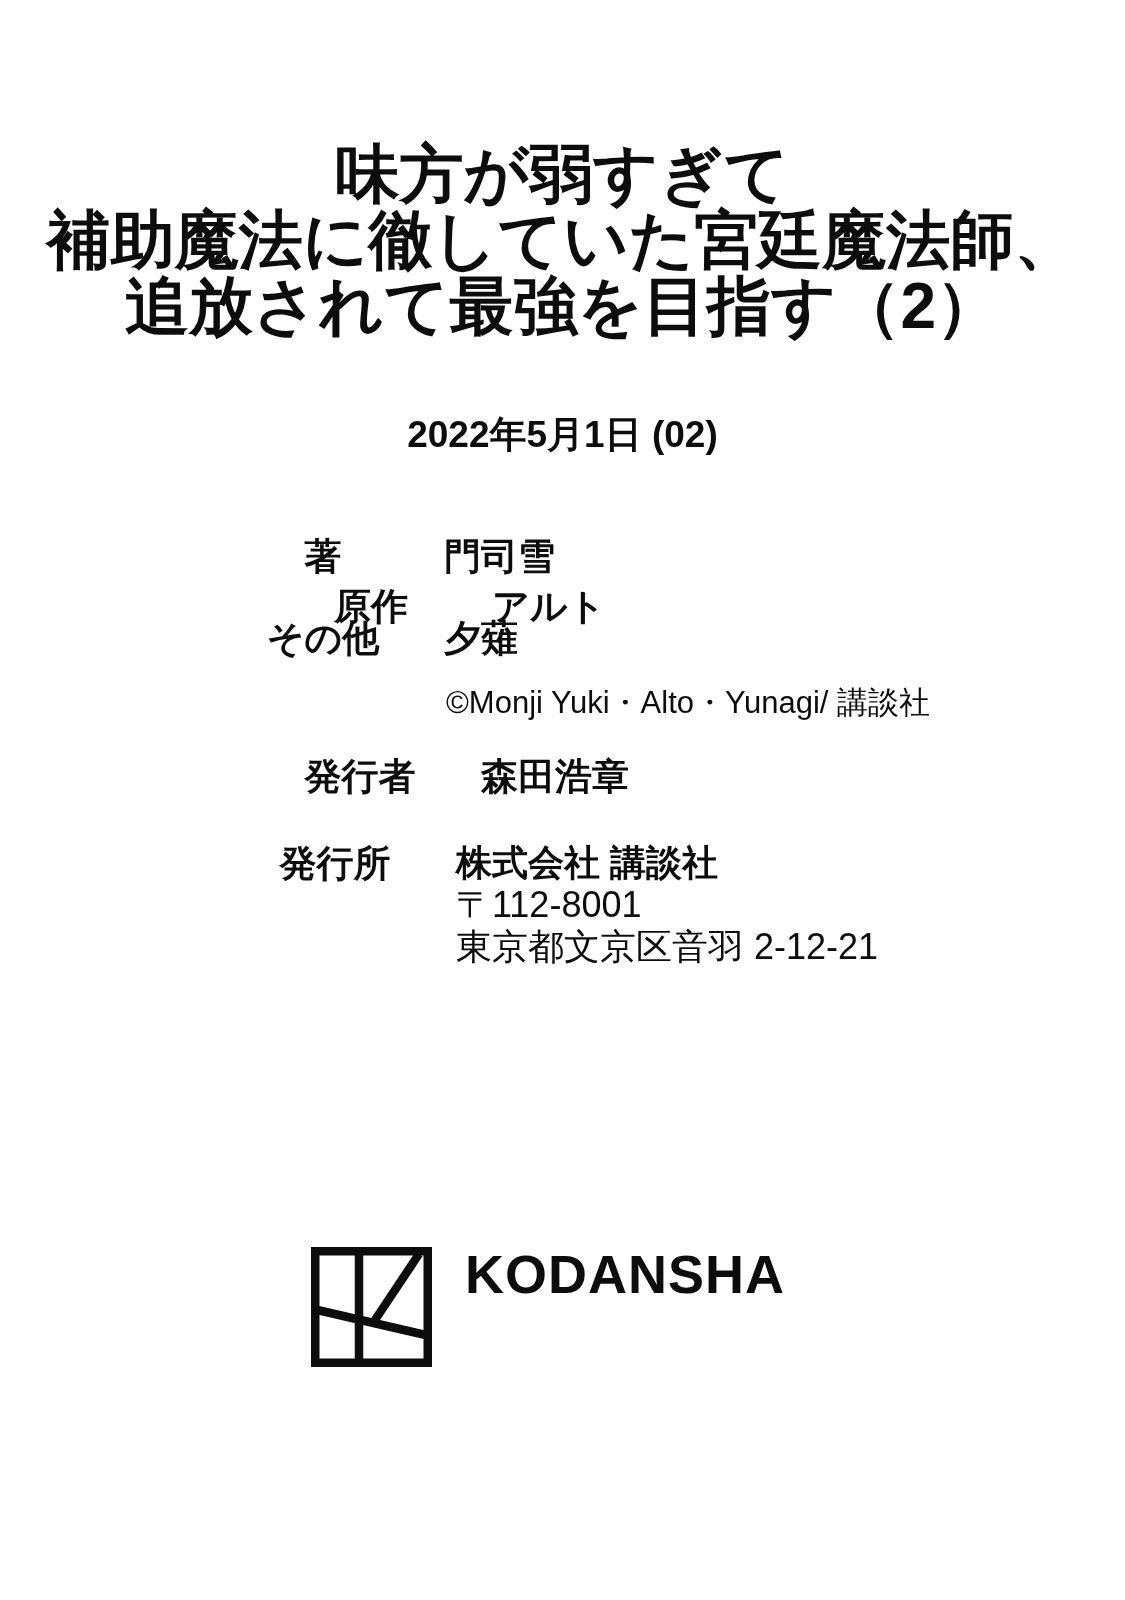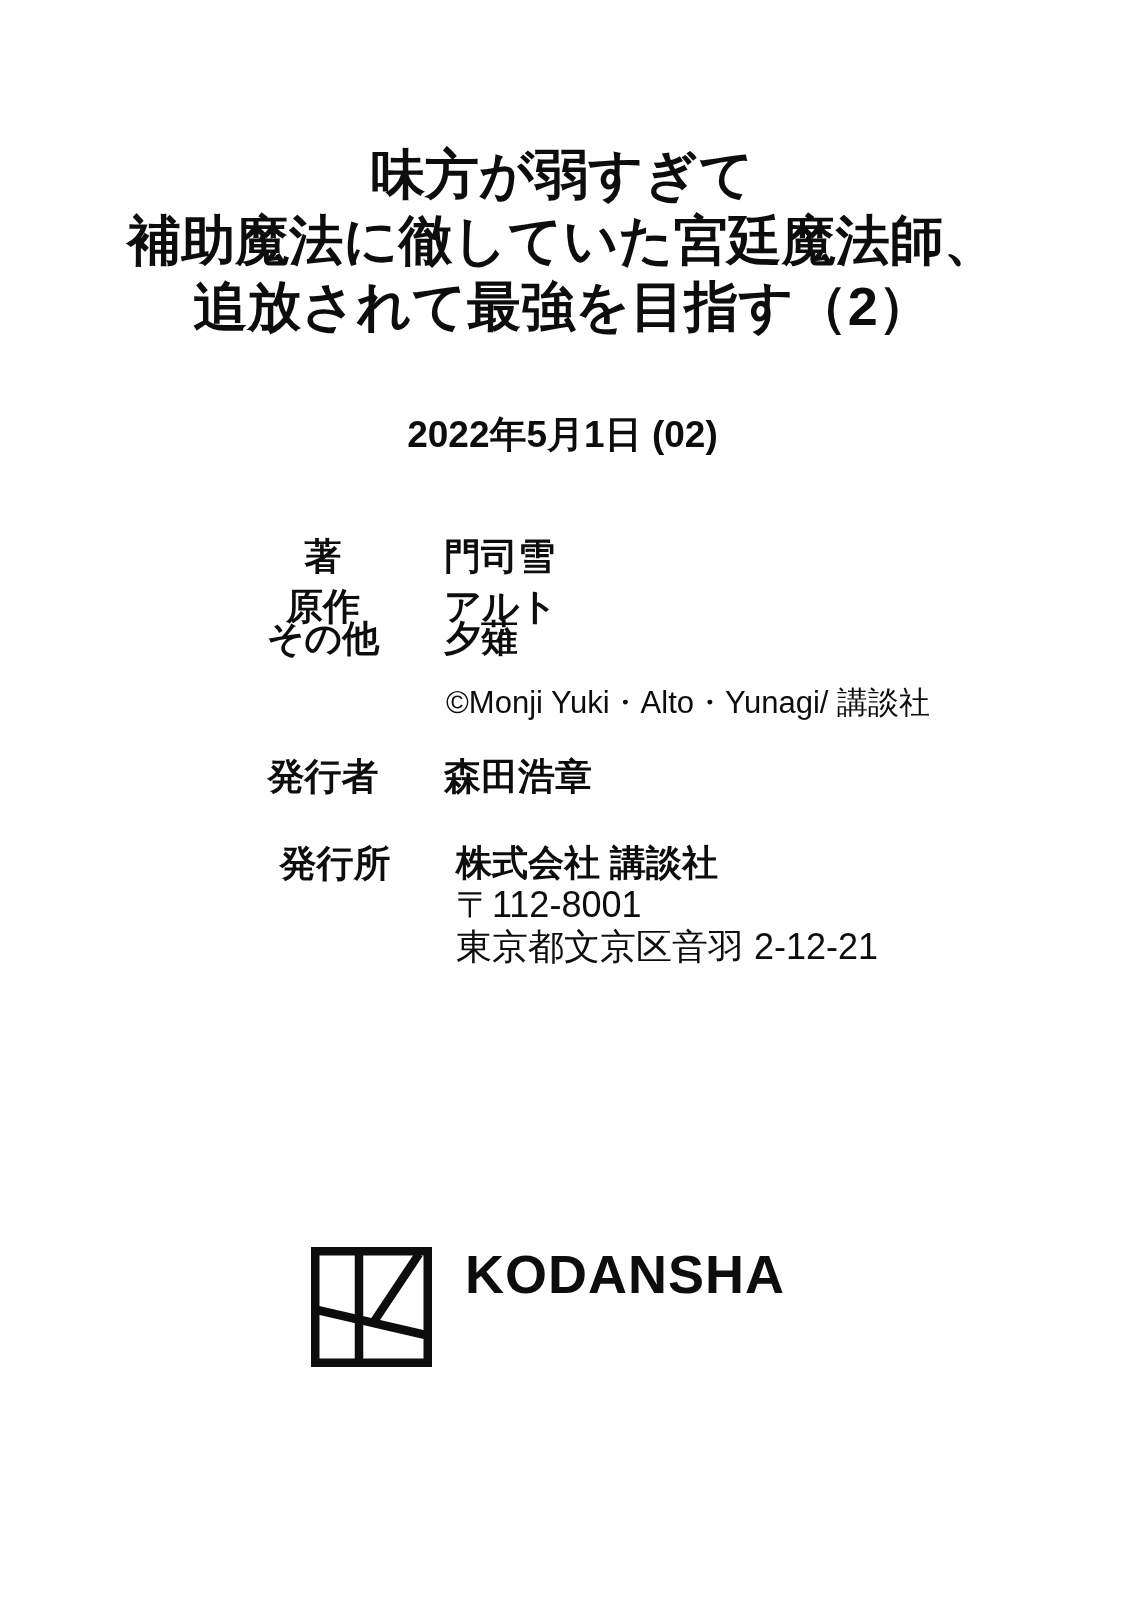--- a/index.html
+++ b/index.html
@@ -15,21 +15,21 @@
     color: #0d0d0d;
     font-family: "Liberation Sans", "DejaVu Sans", sans-serif;
     overflow: hidden;
   }
   .book-title {
     position: absolute;
     left: 0;
     right: 0;
     top: 141px;
     text-align: center;
-    font-size: 54px;
+    font-size: 64px;
     line-height: 66px;
     font-weight: 700;
     letter-spacing: 0px;
     white-space: nowrap;
   }
   .pub-date {
     position: absolute;
     left: 0;
     right: 0;
     top: 412px;
@@ -51,23 +51,23 @@
   .credit-row .label {
     margin-left: 227px;
     width: 192px;
     text-align: center;
   }
   .credit-row .value {
     margin-left: 25px;
     text-align: left;
   }
   .row-author   { top: 534px; }
-  .row-original { top: 584px; }
+  .row-original { top: 584px; padding-left: 48px; }
   .row-other    { top: 616px; }
-  .row-publisher{ top: 754px; }
+  .row-publisher{ top: 754px; padding-left: 37px; }
   .row-house    { top: 842px; margin-left: 12px; }
   .row-house .label { line-height: 44px; }
   .row-house .value { font-size: 36px; line-height: 42px; font-weight: 500; }
   .row-house .value .house-name { font-weight: 700; }
   .copyright-line {
     position: absolute;
     left: 446px;
     top: 684px;
     font-size: 31px;
     line-height: 38px;

